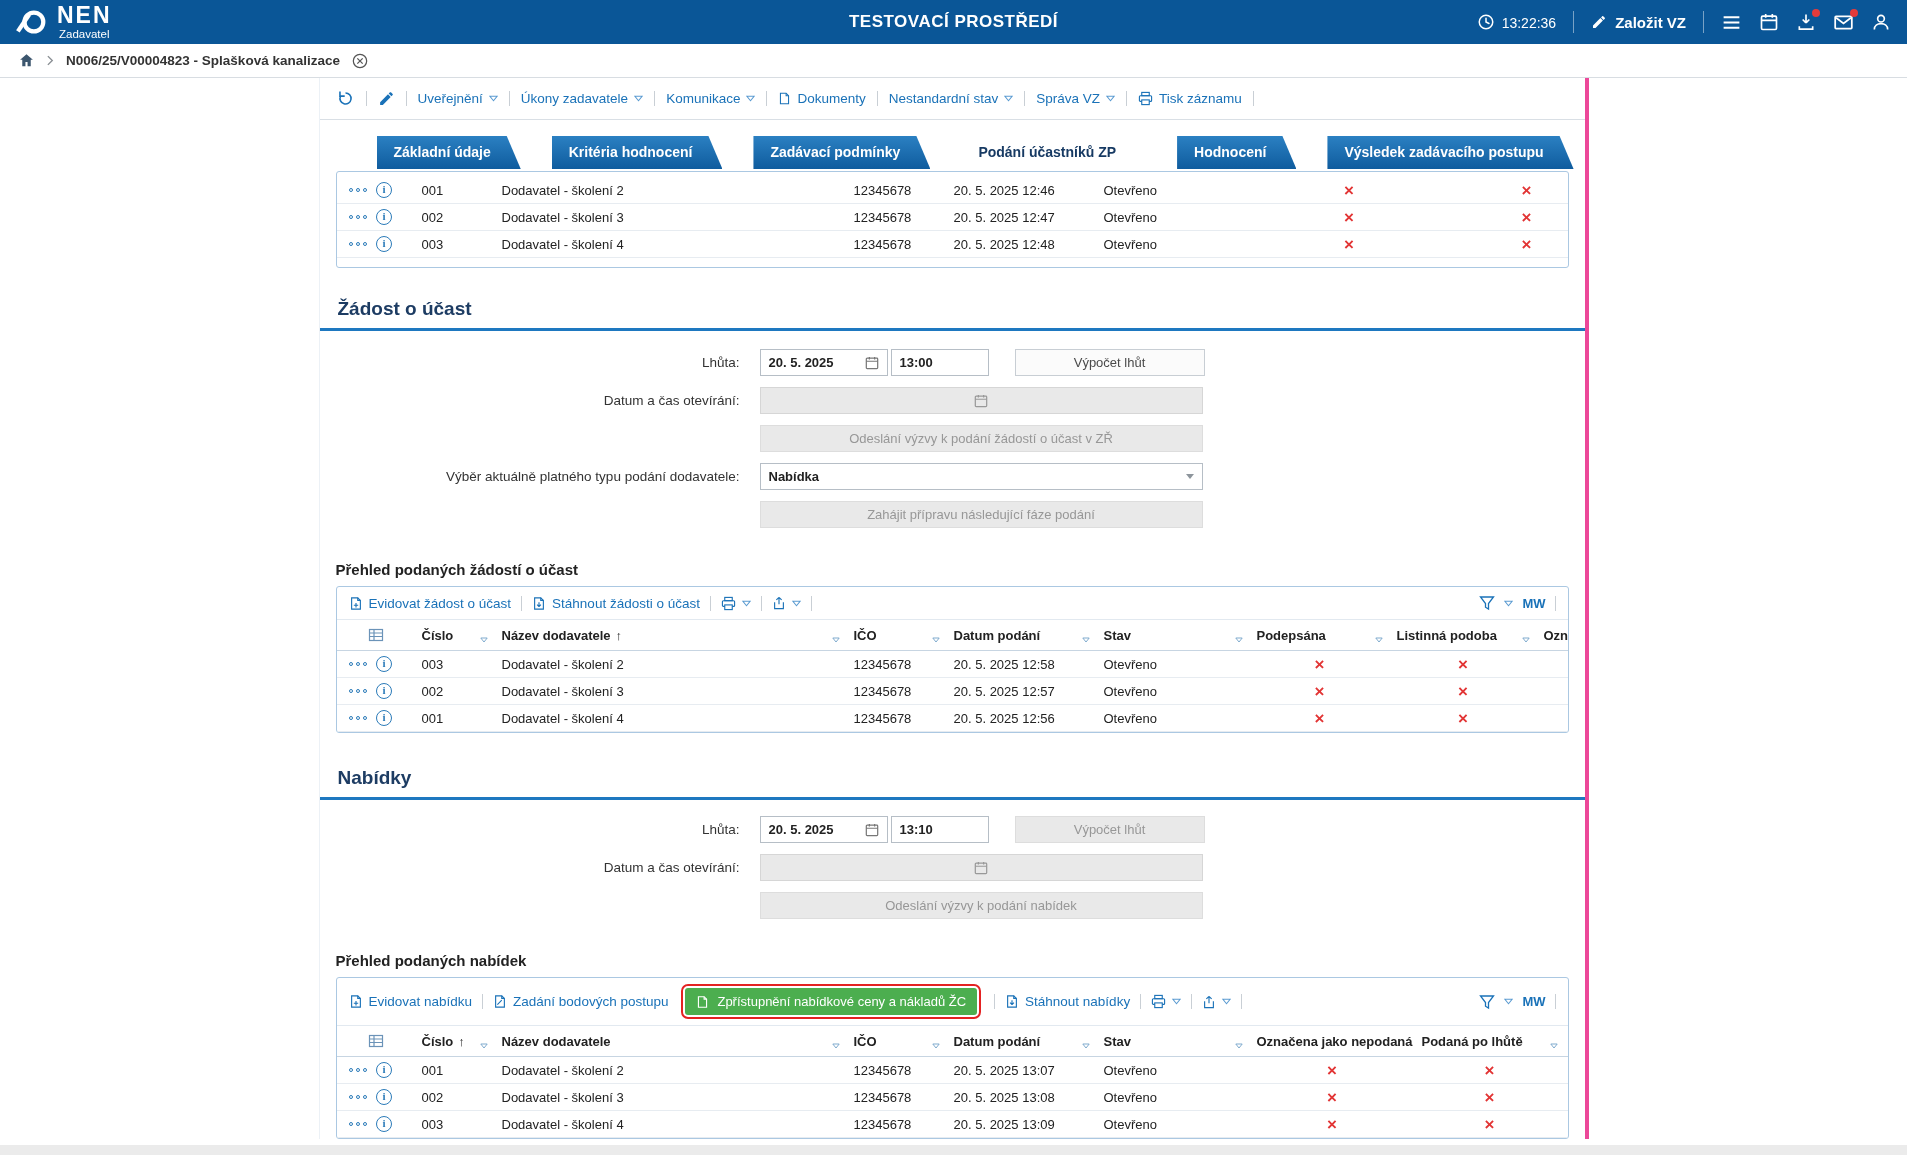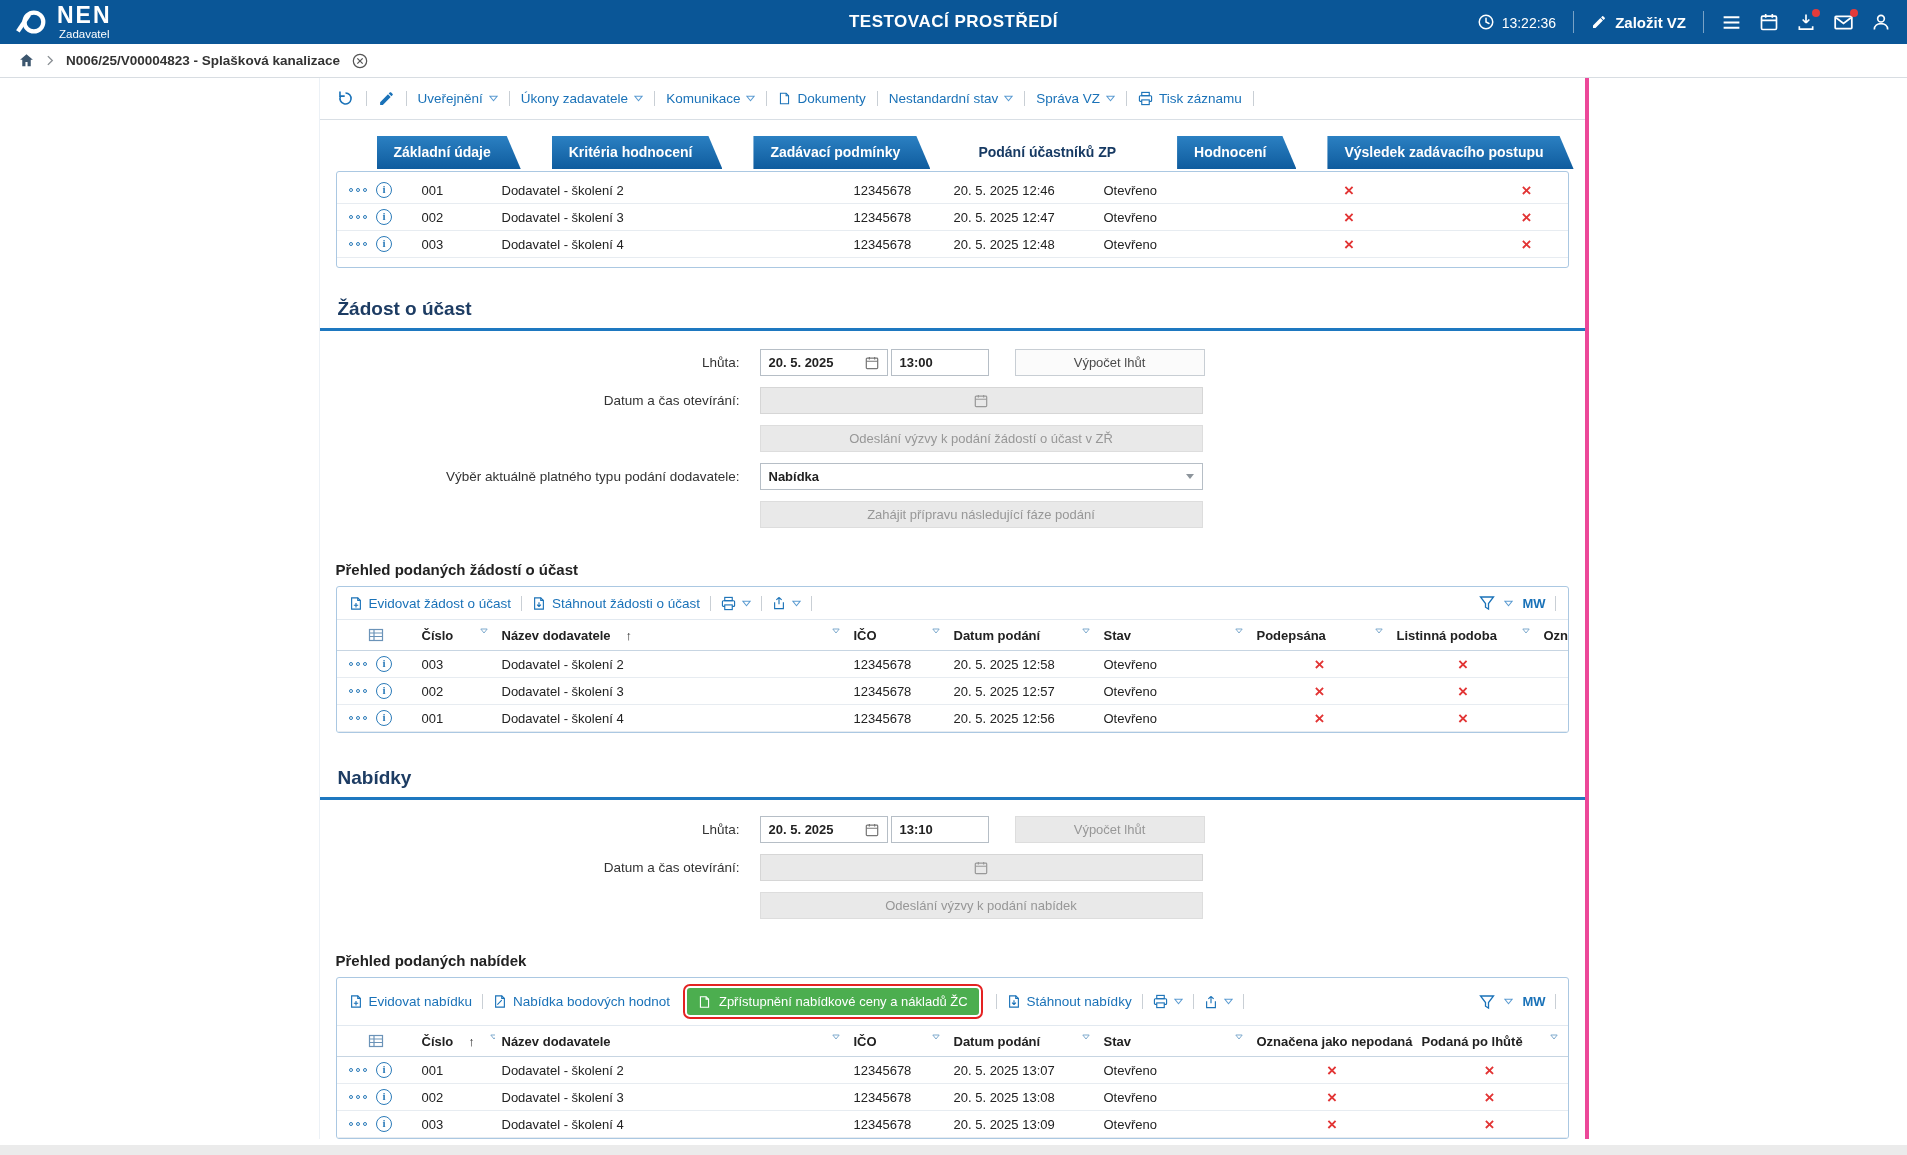--- a/index.html
+++ b/index.html
@@ -79,21 +79,21 @@
   .btn.light { width: 190px; margin-left: 26px; background: #fbfbfb; border: 1px solid #c8ced4; color: #4a4a4a; }
   .btn.disabled { background: #e9e9e9; border: 1px solid #dddddd; color: #979797; cursor: default; }
   .w-wide { width: 443px; }
 
   .sub-heading { margin: 20px 16px 8px; font-size: 15px; font-weight: bold; color: #222; }
   .table-panel { margin: 0 16px; border: 1px solid #abc8e2; border-radius: 3px; background: #fff; overflow: hidden; }
   .table-toolbar { display: flex; align-items: center; gap: 10px; padding: 8px 12px; border-bottom: 1px solid #e2e9f0; font-size: 13.5px; }
   .tt-right { margin-left: auto; display: flex; align-items: center; gap: 9px; text-align: center; }
   .mw { color: #1a72b8; font-size: 13px; cursor: pointer; font-weight: bold; }
   .thead { display: grid; align-items: center; height: 31px; border-bottom: 1px solid #c7d5e2; font-size: 13px; font-weight: bold; color: #222; }
-  .th { display: flex; align-items: flex-start; padding: 0 7px; gap: 15px; overflow: hidden; white-space: nowrap; cursor: pointer; }
+  .th { display: flex; align-items: flex-end; padding: 0 7px; gap: 5px; overflow: hidden; white-space: nowrap; cursor: pointer; }
   .th .caret-right { margin-left: auto; flex: none; }
   .th-icon-cell { display: flex; justify-content: center; cursor: pointer; }
   .sort { color: #222; font-weight: bold; font-size: 13px; }
 
   .green-btn { display: flex; align-items: center; gap: 8px; background: #4cae4f; color: #fff; border-radius: 3px; height: 27px; padding: 0 11px;
                font-size: 13px; cursor: pointer; outline: 2px solid #e42222; outline-offset: 2px; margin: 0 7px; white-space: nowrap; }
 
   .bottom-strip { position: absolute; left: 0; right: 0; bottom: 0; height: 10px; background: #ebebeb; }
   svg { flex: none; display: block; }
 </style>
@@ -620,21 +620,21 @@
               <path d="M10 1.5v3h3M5.5 10h5M8 7.5v5" stroke="#1a72b8" stroke-width="1.3" fill="none"></path>
             </svg>
           <span>Evidovat nabídku</span>
         </span>
         <span class="vsep"></span>
         <span class="rt-link">
           <svg viewBox="0 0 16 16" width="14" height="15">
               <path d="M3 1.5h7l3 3V14.5H3z" fill="none" stroke="#1a72b8" stroke-width="1.3"></path>
               <path d="M10 1.5v3h3M5 11.5l5-5" stroke="#1a72b8" stroke-width="1.3" fill="none"></path>
             </svg>
-          <span>Nabídka bodových hodnot</span>
+          <span>Zadání bodových postupu</span>
         </span>
         <span class="green-btn">
           <svg viewBox="0 0 16 16" width="13" height="14">
               <path d="M3 1.5h7l3 3V14.5H3z" fill="none" stroke="#fff" stroke-width="1.4"></path>
               <path d="M10 1.5v3h3" fill="none" stroke="#fff" stroke-width="1.4"></path>
             </svg>
           <span>Zpřístupnění nabídkové ceny a nákladů ŽC</span>
         </span>
         <span class="vsep"></span>
         <span class="rt-link">

